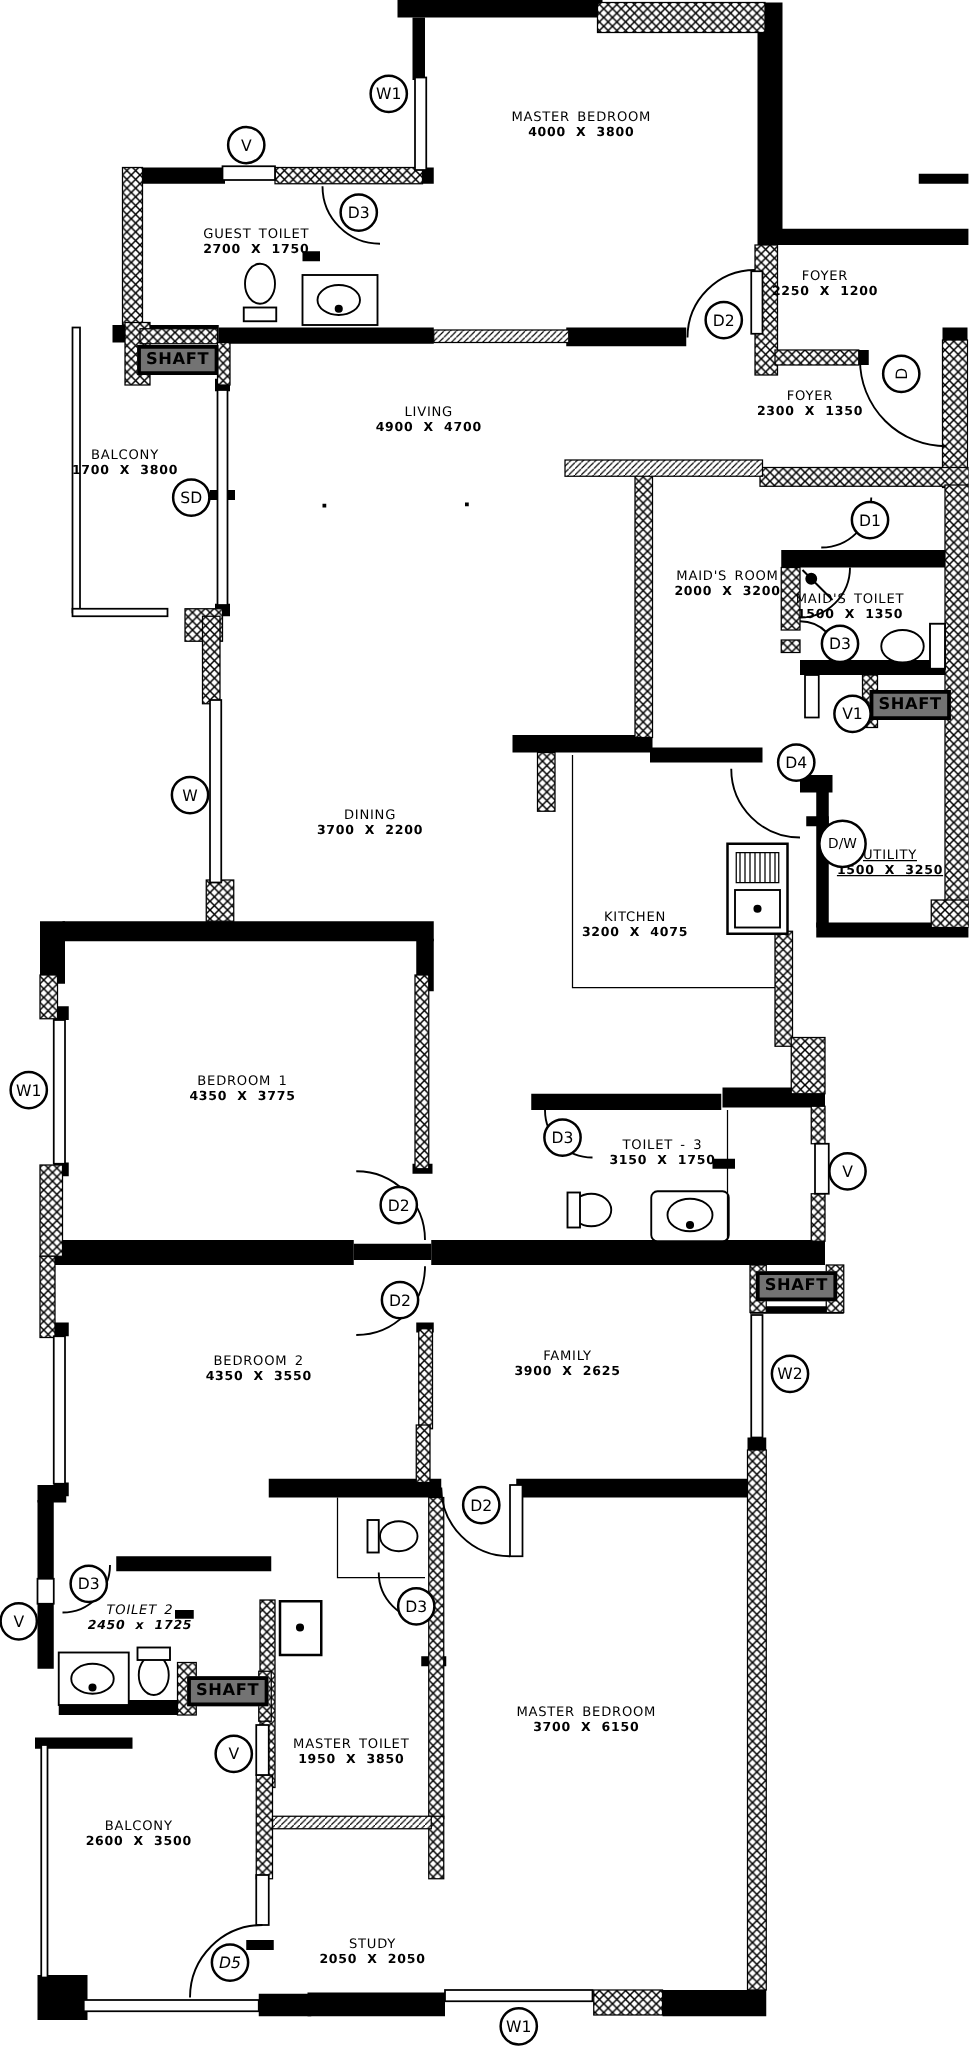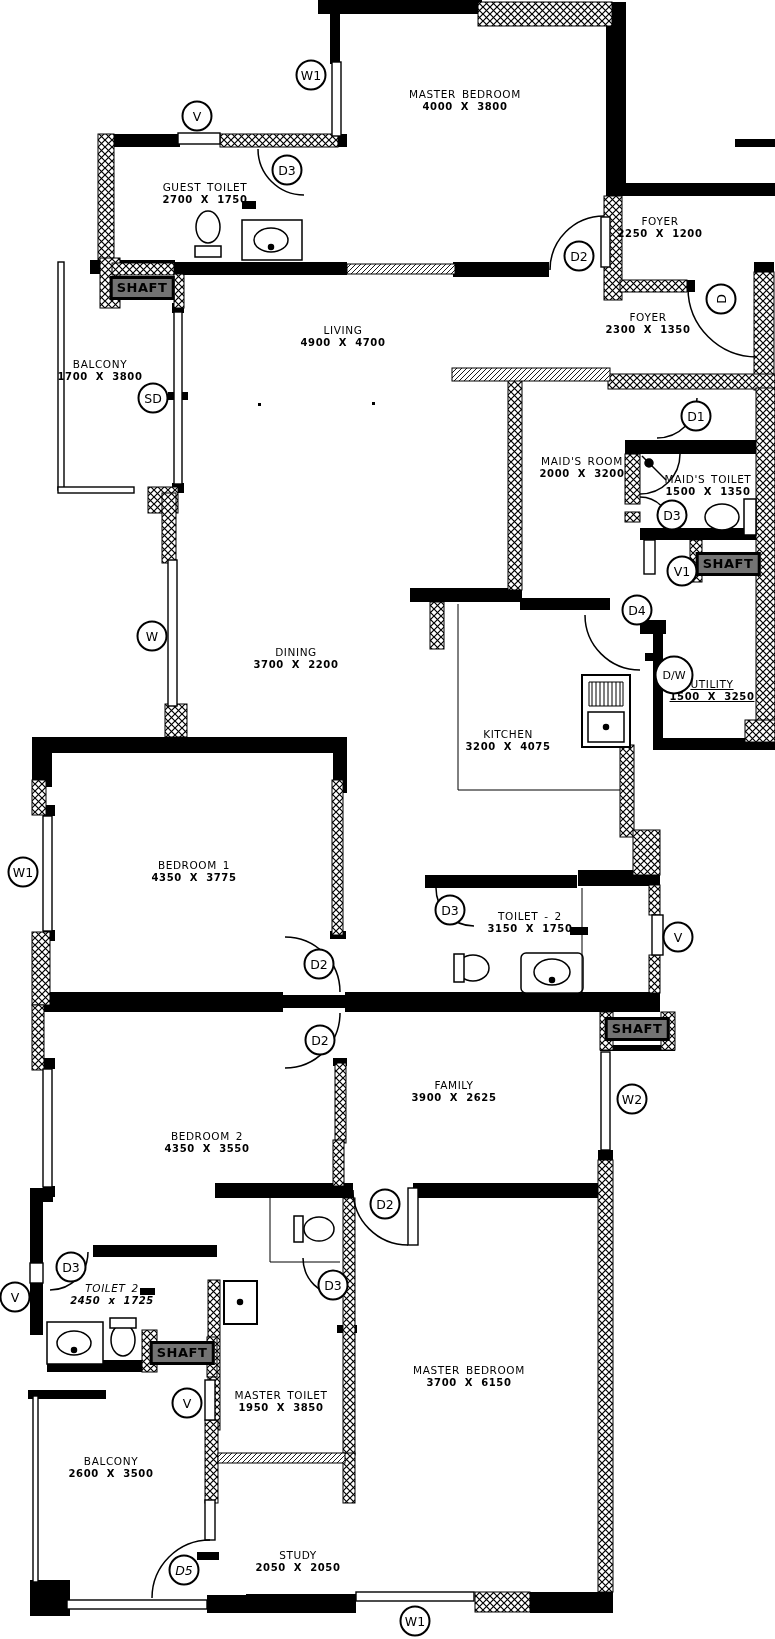--- a/index.html
+++ b/index.html
@@ -248,49 +248,49 @@
     <div class="room-dims">4900 X 4700</div>
   </div>
       <div class="room-label" style="left: 100px; top: 370px;">
     <div class="room-name">BALCONY</div>
     <div class="room-dims">1700 X 3800</div>
   </div>
       <div class="room-label" style="left: 582px; top: 467px;">
     <div class="room-name">MAID'S ROOM</div>
     <div class="room-dims">2000 X 3200</div>
   </div>
-      <div class="room-label" style="left: 680px; top: 485px; margin-left: 28px;">
+      <div class="room-label" style="left: 680px; top: 485px;">
     <div class="room-name">MAID'S TOILET</div>
     <div class="room-dims">1500 X 1350</div>
   </div>
       <div class="room-label" style="left: 712px; top: 690px; text-decoration: underline;">
     <div class="room-name">UTILITY</div>
     <div class="room-dims">1500 X 3250</div>
   </div>
       <div class="room-label" style="left: 296px; top: 658px;">
     <div class="room-name">DINING</div>
     <div class="room-dims">3700 X 2200</div>
   </div>
       <div class="room-label" style="left: 508px; top: 740px;">
     <div class="room-name">KITCHEN</div>
     <div class="room-dims">3200 X 4075</div>
   </div>
       <div class="room-label" style="left: 194px; top: 871px;">
     <div class="room-name">BEDROOM 1</div>
     <div class="room-dims">4350 X 3775</div>
   </div>
       <div class="room-label" style="left: 530px; top: 922px;">
-    <div class="room-name">TOILET - 2</div>
+    <div class="room-name">TOILET - 3</div>
     <div class="room-dims">3150 X 1750</div>
   </div>
       <div class="room-label" style="left: 454px; top: 1091px;">
     <div class="room-name">FAMILY</div>
     <div class="room-dims">3900 X 2625</div>
   </div>
-      <div class="room-label" style="left: 207px; top: 1142px; text-align: center;">
+      <div class="room-label" style="left: 207px; top: 1095px; text-align: center;">
     <div class="room-name">BEDROOM 2</div>
     <div class="room-dims">4350 X 3550</div>
   </div>
       <div class="room-label" style="left: 112px; top: 1294px; font-style: italic;">
     <div class="room-name">TOILET 2</div>
     <div class="room-dims">2450 x 1725</div>
   </div>
       <div class="room-label" style="left: 281px; top: 1401px;">
     <div class="room-name">MASTER TOILET</div>
     <div class="room-dims">1950 X 3850</div>

